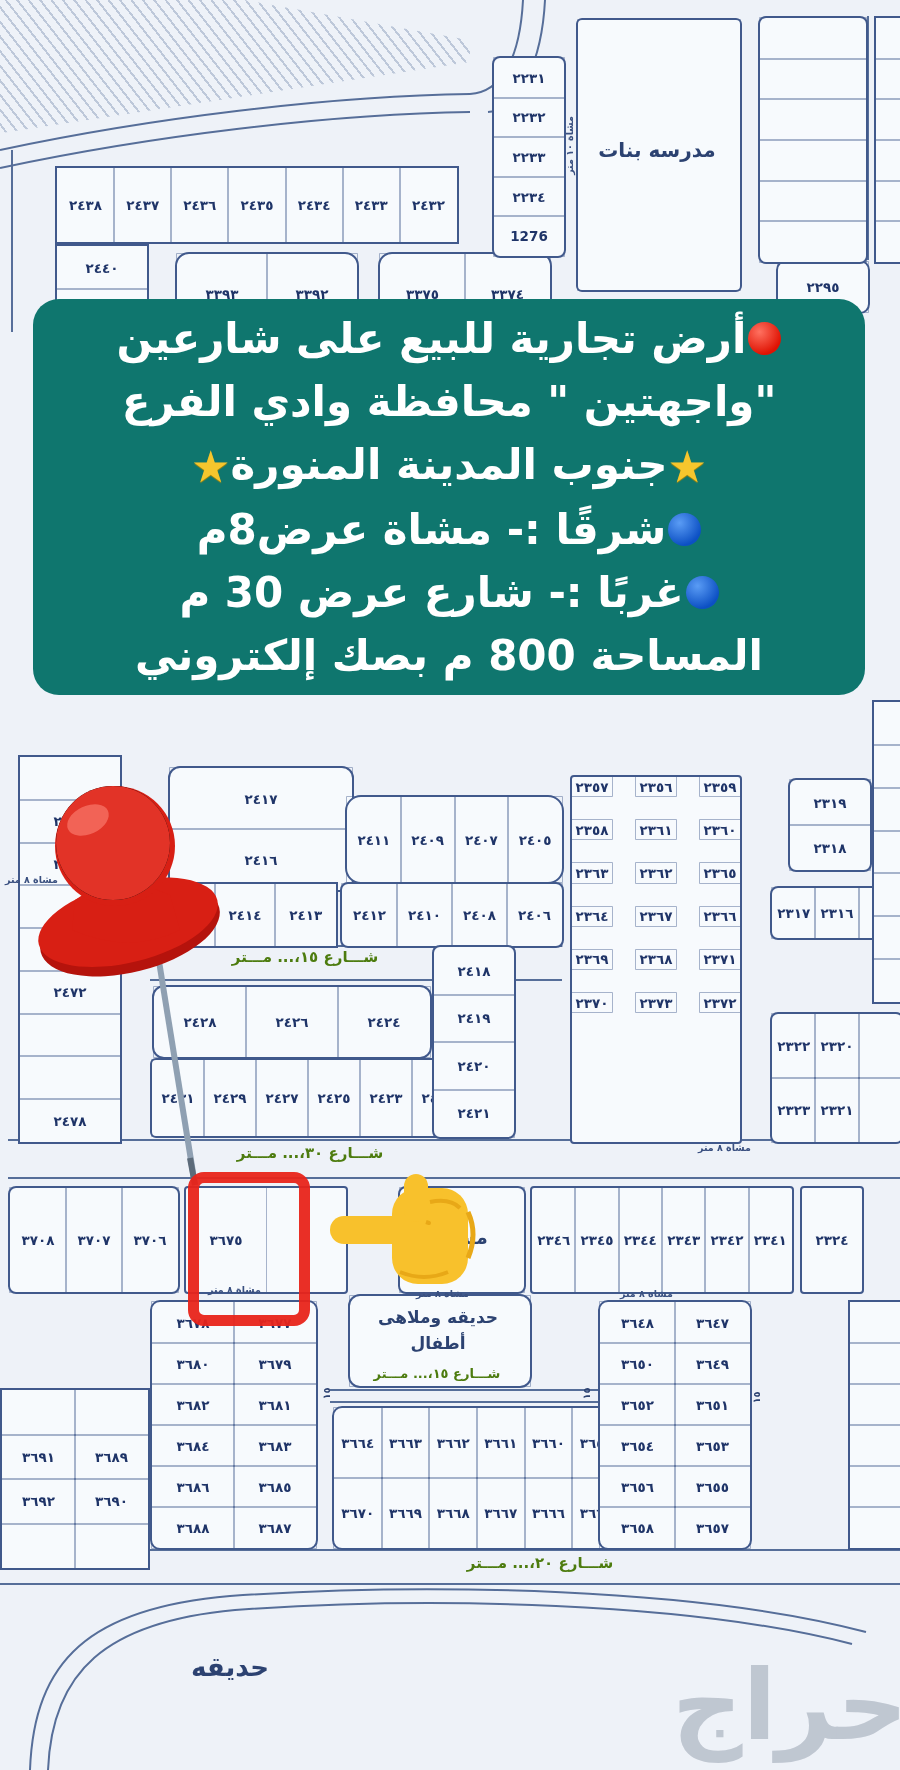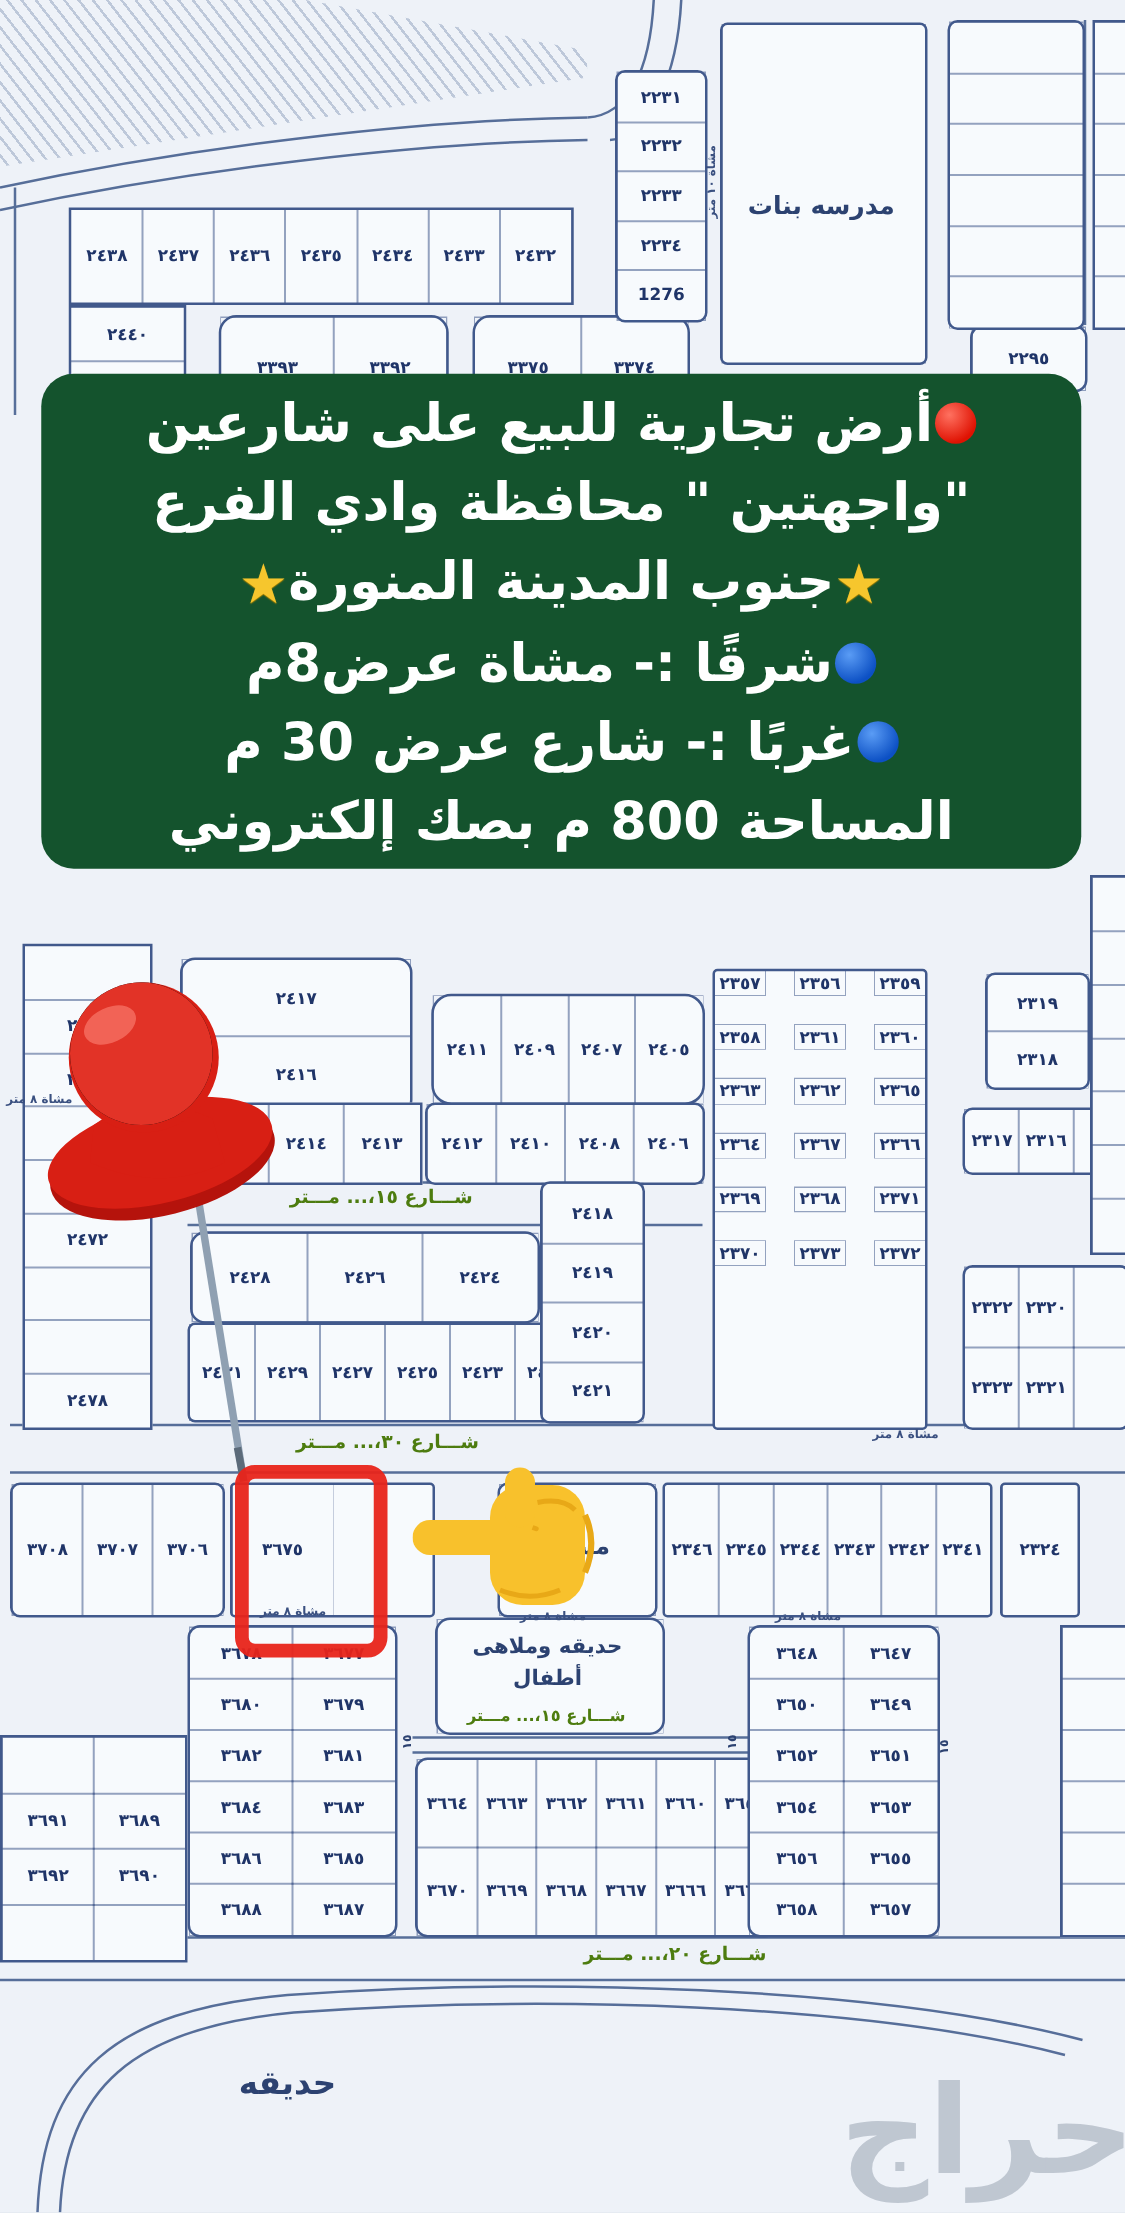--- a/index.html
+++ b/index.html
@@ -17,21 +17,21 @@
   #blocks{position:absolute;left:0;top:0;width:100%;height:100%;z-index:2;}
   .blk{position:absolute;border:2px solid var(--ln);background:var(--plot);display:grid;}
   .cell{box-shadow:0 0 0 .8px var(--lnsoft);display:flex;align-items:center;justify-content:center;
         color:var(--num);font-weight:bold;font-size:13.5px;overflow:hidden;}
   .lbl{position:absolute;z-index:3;color:#4d7c0f;font-weight:bold;direction:rtl;text-align:center;}
   .street{font-size:15px;letter-spacing:1px;white-space:nowrap;}
   .ped{font-size:9.5px;color:#3a5080;white-space:nowrap;}
   .vert{transform:rotate(-90deg);transform-origin:center;}
   .mk{position:absolute;z-index:3;color:#2c4271;font-size:10px;font-weight:bold;transform:rotate(-90deg);}
   
-  #adbox{position:absolute;left:33px;top:299px;width:832px;height:396px;background:#14532d;
+  #adbox{position:absolute;left:33px;top:299px;width:832px;height:396px;background:#0f766e;
          border-radius:26px;z-index:6;display:flex;flex-direction:column;justify-content:center;
          direction:rtl;}
   #adbox .line{color:#fff;font-weight:bold;font-size:42px;line-height:63px;text-align:center;
                white-space:nowrap;}
   .dot{display:inline-block;width:33px;height:33px;border-radius:50%;vertical-align:-2px;margin-left:2px;}
   .dot.red{background:radial-gradient(circle at 35% 30%,#ff7160,#df1202 72%);}
   .dot.blue{background:radial-gradient(circle at 35% 30%,#5a9cf5,#0c50c4 72%);}
   .star{color:#f6c62d;font-size:44px;text-shadow:0 1px 1px #b88a00;vertical-align:-3px;}
   
   #redrect{position:absolute;left:188px;top:1172px;width:100px;height:132px;z-index:7;
@@ -131,21 +131,21 @@
         <div class="cell"></div>
         <div class="cell">٢٤٦٤</div>
         <div class="cell">٢٤٦٦</div>
         <div class="cell"></div>
         <div class="cell"></div>
         <div class="cell">٢٤٧٢</div>
         <div class="cell"></div>
         <div class="cell"></div>
         <div class="cell">٢٤٧٨</div>
       </div>
-      <div class="blk" style="left: 144px; top: 766px; width: 182px; height: 122px; border-radius: 12px; grid-template-rows: repeat(2, 1fr); grid-template-columns: repeat(1, 1fr);">
+      <div class="blk" style="left: 168px; top: 766px; width: 182px; height: 122px; border-radius: 12px; grid-template-rows: repeat(2, 1fr); grid-template-columns: repeat(1, 1fr);">
         <div class="cell">٢٤١٧</div>
         <div class="cell">٢٤١٦</div>
       </div>
       <div class="blk" style="left: 345px; top: 795px; width: 215px; height: 85px; border-radius: 16px; grid-template-rows: repeat(1, 1fr); grid-template-columns: repeat(4, 1fr);">
         <div class="cell">٢٤١١</div>
         <div class="cell">٢٤٠٩</div>
         <div class="cell">٢٤٠٧</div>
         <div class="cell">٢٤٠٥</div>
       </div>
       <div class="blk" style="left: 152px; top: 882px; width: 182px; height: 62px; border-radius: 0px; grid-template-rows: repeat(1, 1fr); grid-template-columns: repeat(3, 1fr);">
@@ -304,21 +304,21 @@
       <div class="blk" style="left: 848px; top: 1300px; width: 52px; height: 246px; border-radius: 0px; grid-template-rows: repeat(6, 1fr); grid-template-columns: repeat(1, 1fr);">
         <div class="cell"></div>
         <div class="cell"></div>
         <div class="cell"></div>
         <div class="cell"></div>
         <div class="cell"></div>
         <div class="cell"></div>
       </div>
     </div>
 
-  <div class="landmark" style="left:576px;top:152px;width:162px;font-size:20px">مدرسه بنات</div>
+  <div class="landmark" style="left:576px;top:138px;width:162px;font-size:20px">مدرسه بنات</div>
   <div class="landmark" style="left:398px;top:1226px;width:124px;font-size:19px">مسجد</div>
   <div class="landmark" style="left:352px;top:1304px;width:172px;font-size:17px;line-height:1.55">حديقه وملاهى أطفال</div>
   <div class="landmark" style="left:150px;top:1652px;width:160px;font-size:26px">حديقه</div>
 
   <div class="lbl street" style="left:200px;top:948px;width:210px">شـــارع ١٥،... مـــتر</div>
   <div class="lbl street" style="left:190px;top:1144px;width:240px">شـــارع ٣٠،... مـــتر</div>
   <div class="lbl street" style="left:332px;top:1366px;width:210px;font-size:13px">شـــارع ١٥،... مـــتر</div>
   <div class="lbl street" style="left:420px;top:1554px;width:240px">شـــارع ٢٠،... مـــتر</div>
 
   <div class="lbl ped" style="left:5px;top:874px">مشاة ٨ متر</div>

